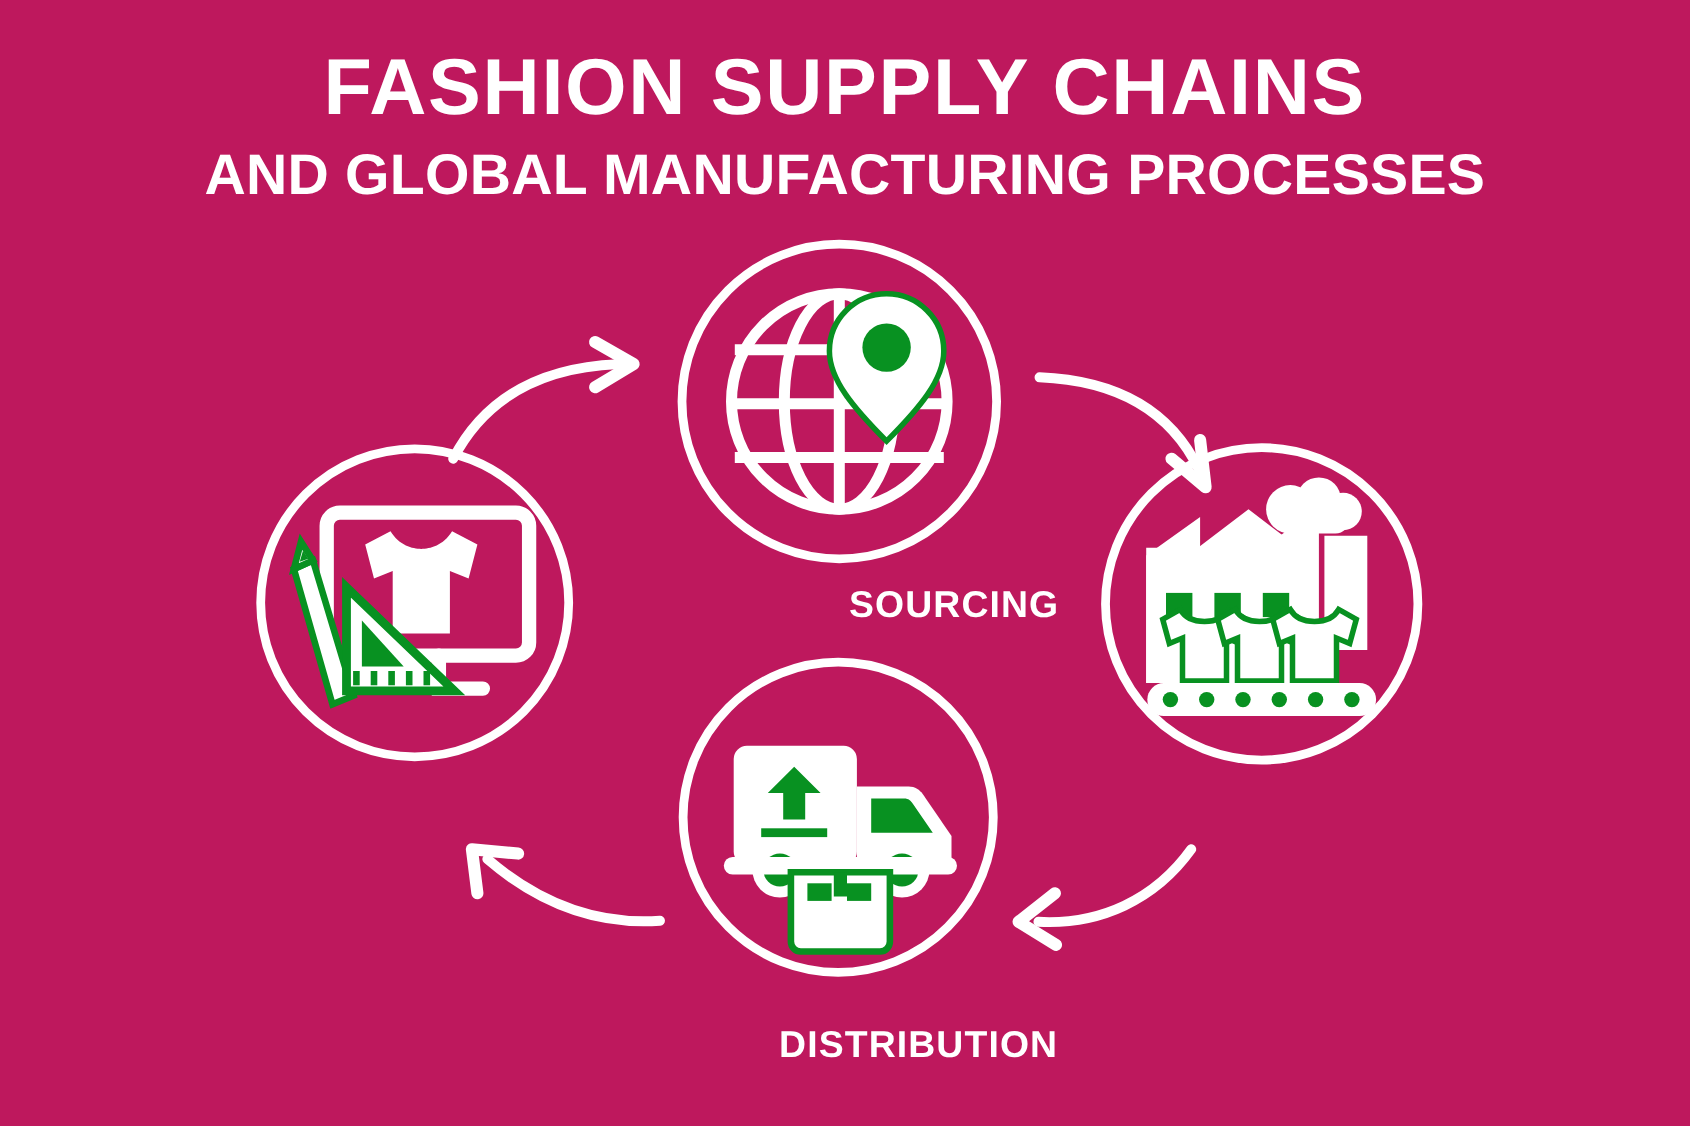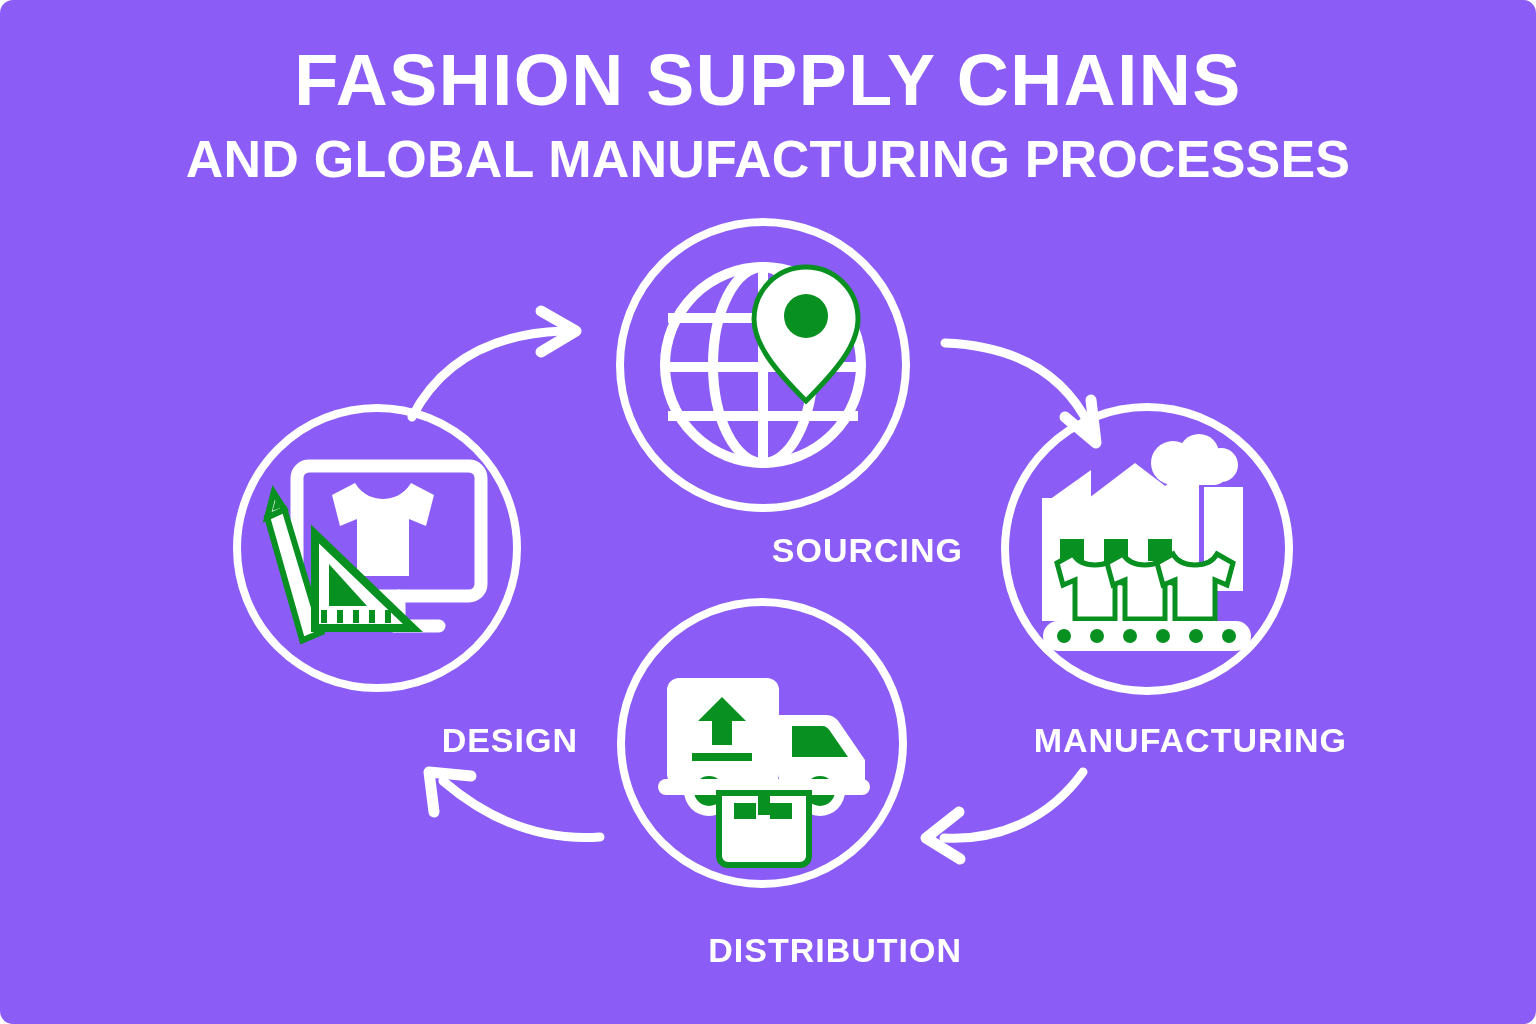--- a/index.html
+++ b/index.html
@@ -98,21 +98,21 @@
     font-size: 34px;
     left: 178px;
     top: 721px;
     width: 400px;
     letter-spacing: 1px;
   }
 </style>
 </head>
 <body>
 
-<div id="poster" style="background: #8b5cf6; border-radius: 13px;">
+<div id="poster" style="background: #be185d;">
 
   <div class="title-block">
     <h1 class="title-main">FASHION SUPPLY CHAINS</h1>
     <h2 class="title-sub">AND GLOBAL MANUFACTURING PROCESSES</h2>
   </div>
 
   <svg class="cycle-svg" viewBox="0 0 1536 1024" aria-hidden="true">
 
     <g>
       <circle cx="763" cy="365" r="143" fill="none" stroke="#ffffff" stroke-width="8"></circle>
@@ -272,17 +272,15 @@
     </g>
 
     <g>
       <path d="M 600,837 C 544,841 492,823 443,781" fill="none" stroke="#ffffff" stroke-width="9" stroke-linecap="round"></path>
       <path d="M 471,776 L 429,772 L 434,812" fill="none" stroke="#ffffff" stroke-width="11" stroke-linecap="round" stroke-linejoin="round"></path>
     </g>
 
   </svg>
 
   <div class="node-label label-sourcing">SOURCING</div>
-  <div class="node-label label-manufacturing">MANUFACTURING</div>
   <div class="node-label label-distribution">DISTRIBUTION</div>
-  <div class="node-label label-design">DESIGN</div>
 
 </div>
 
 </body></html>

